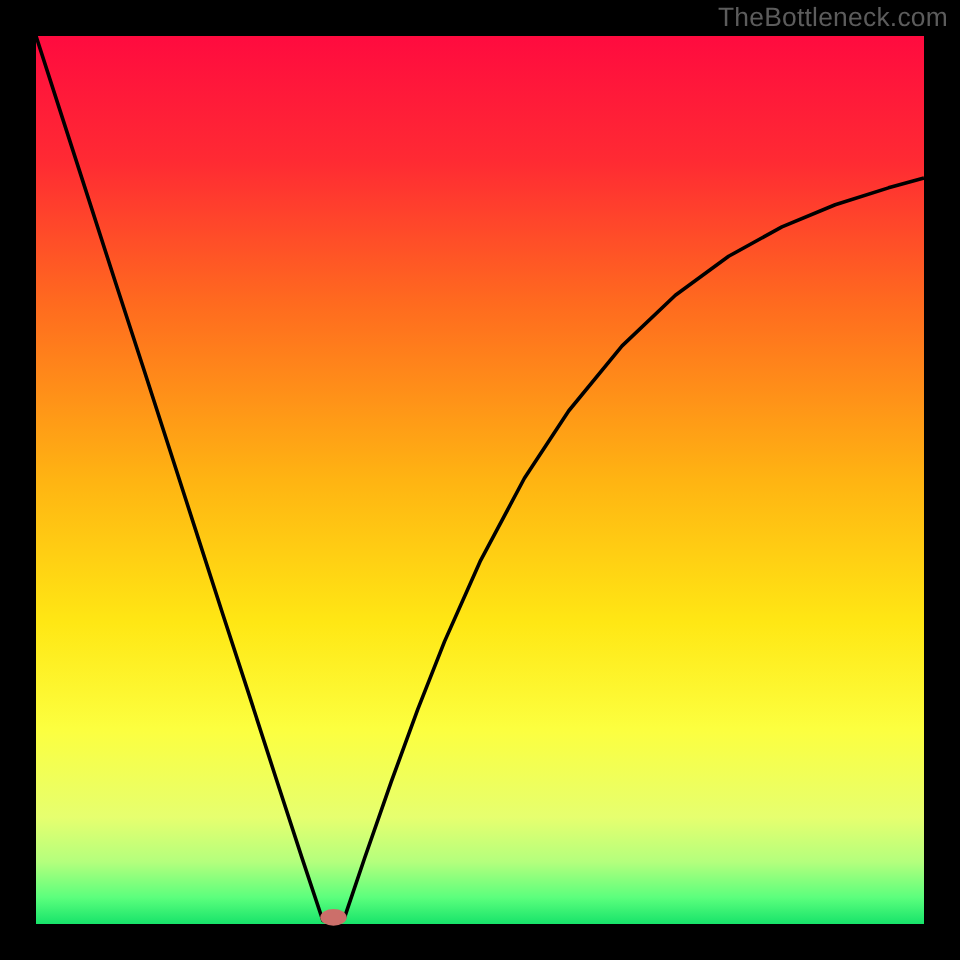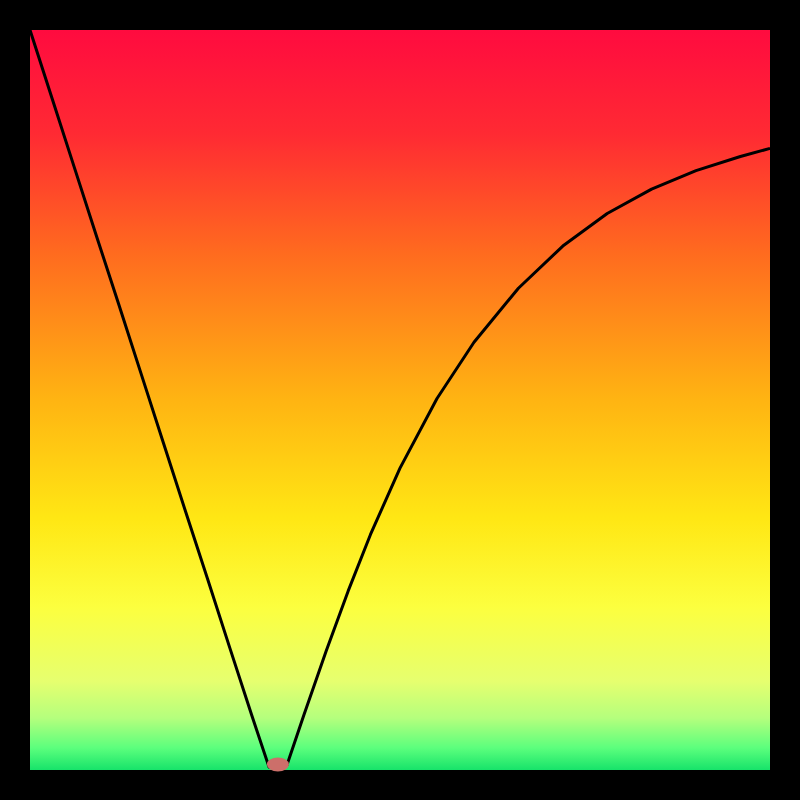--- a/index.html
+++ b/index.html
@@ -30,20 +30,21 @@
   svg.chart {
     position: absolute;
     left: 0;
     top: 0;
   }
 </style>
 </head>
 <body>
 
 <div class="frame">
+  <div class="watermark">TheBottleneck.com</div>
   <svg class="chart" width="800" height="800" viewBox="0 0 800 800">
       <defs>
         <linearGradient id="bg-grad" x1="0" y1="0" x2="0" y2="1">
           <stop offset="0%" stop-color="#ff0b3f"></stop>
           <stop offset="14%" stop-color="#ff2a33"></stop>
           <stop offset="30%" stop-color="#ff6a1f"></stop>
           <stop offset="50%" stop-color="#ffb412"></stop>
           <stop offset="66%" stop-color="#ffe714"></stop>
           <stop offset="78%" stop-color="#fcff3f"></stop>
           <stop offset="88%" stop-color="#e6ff6f"></stop>

